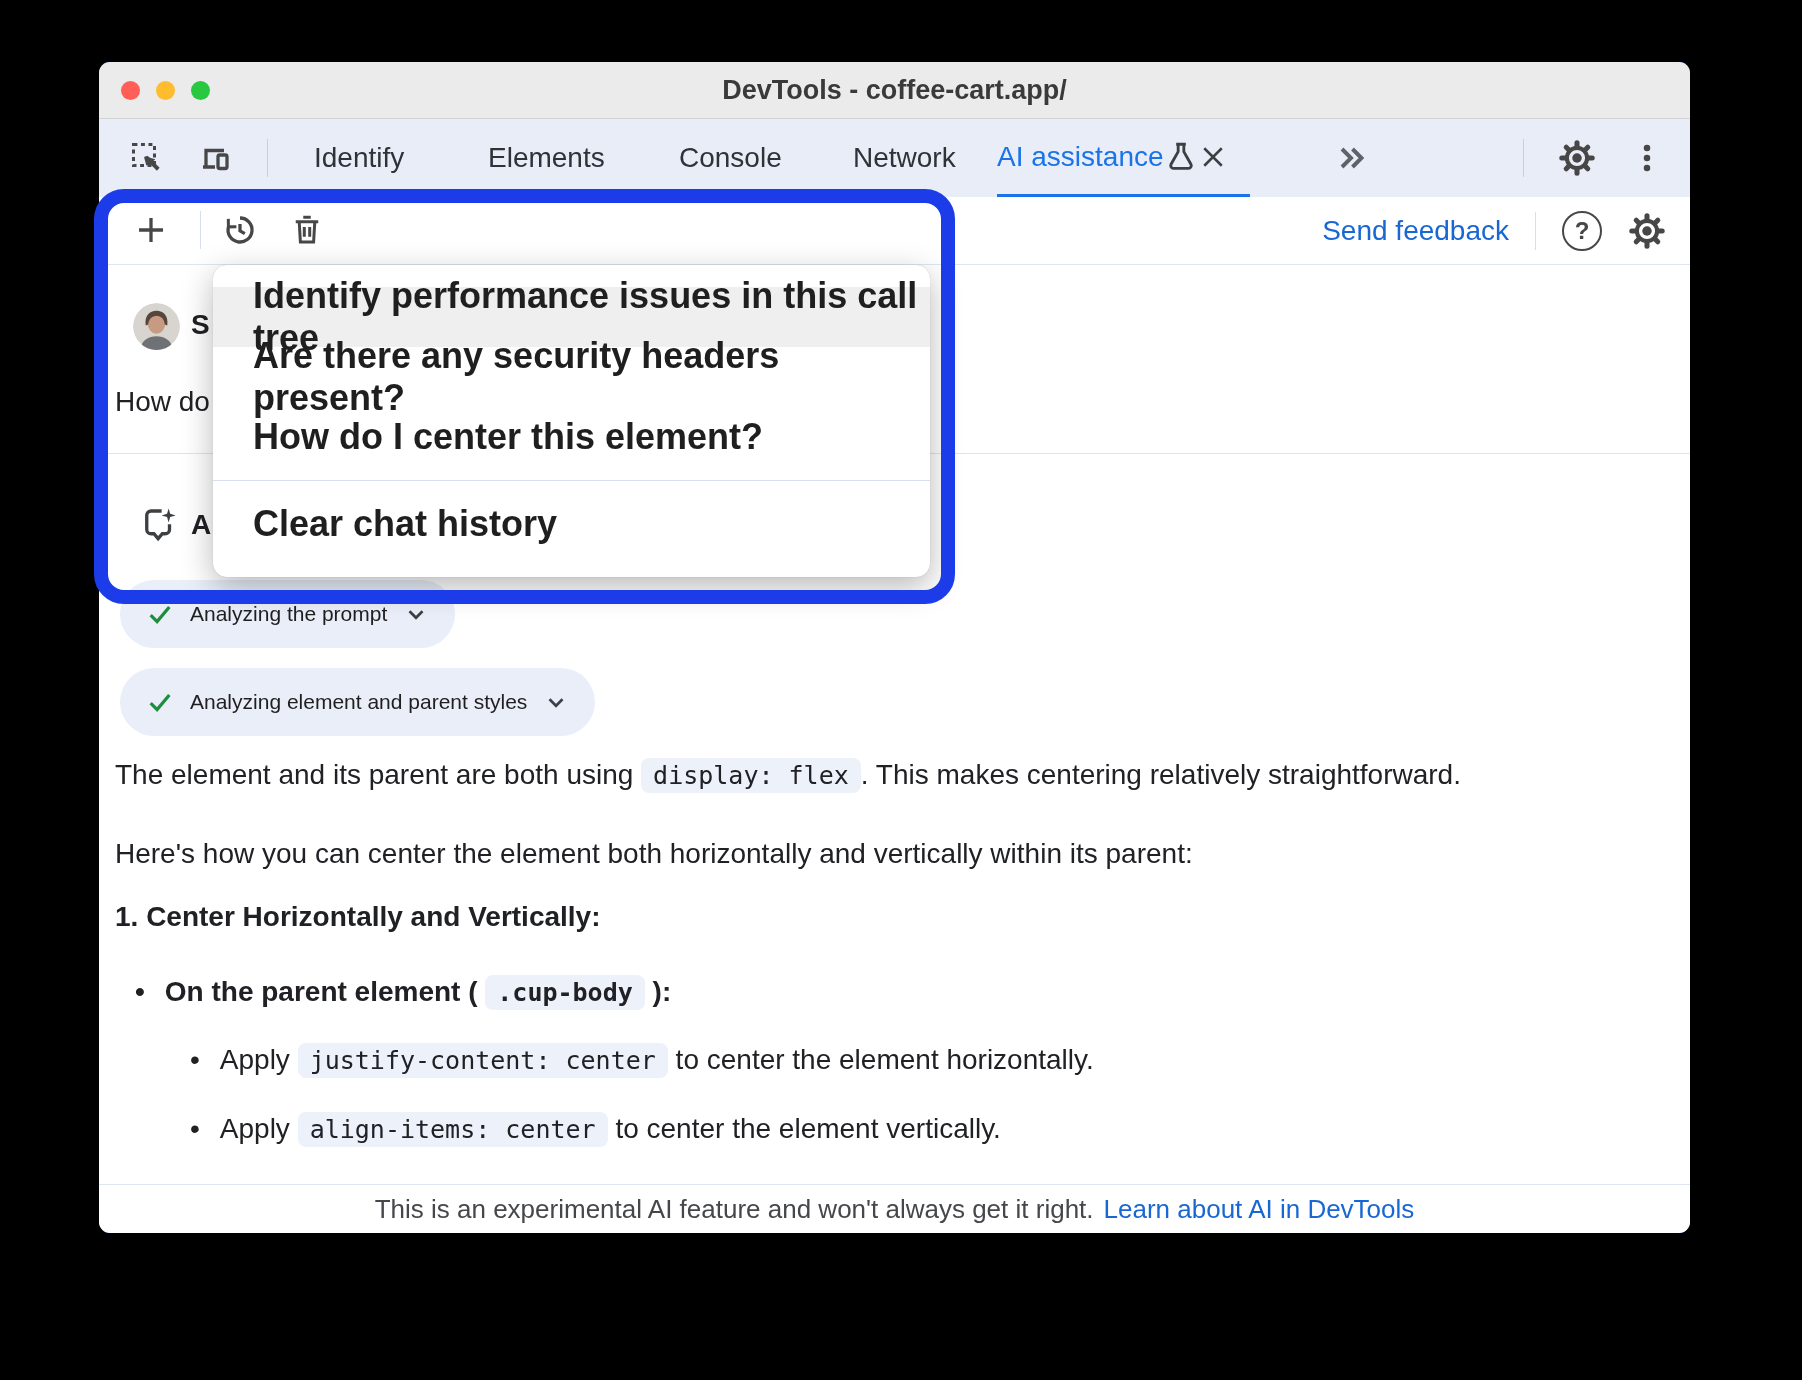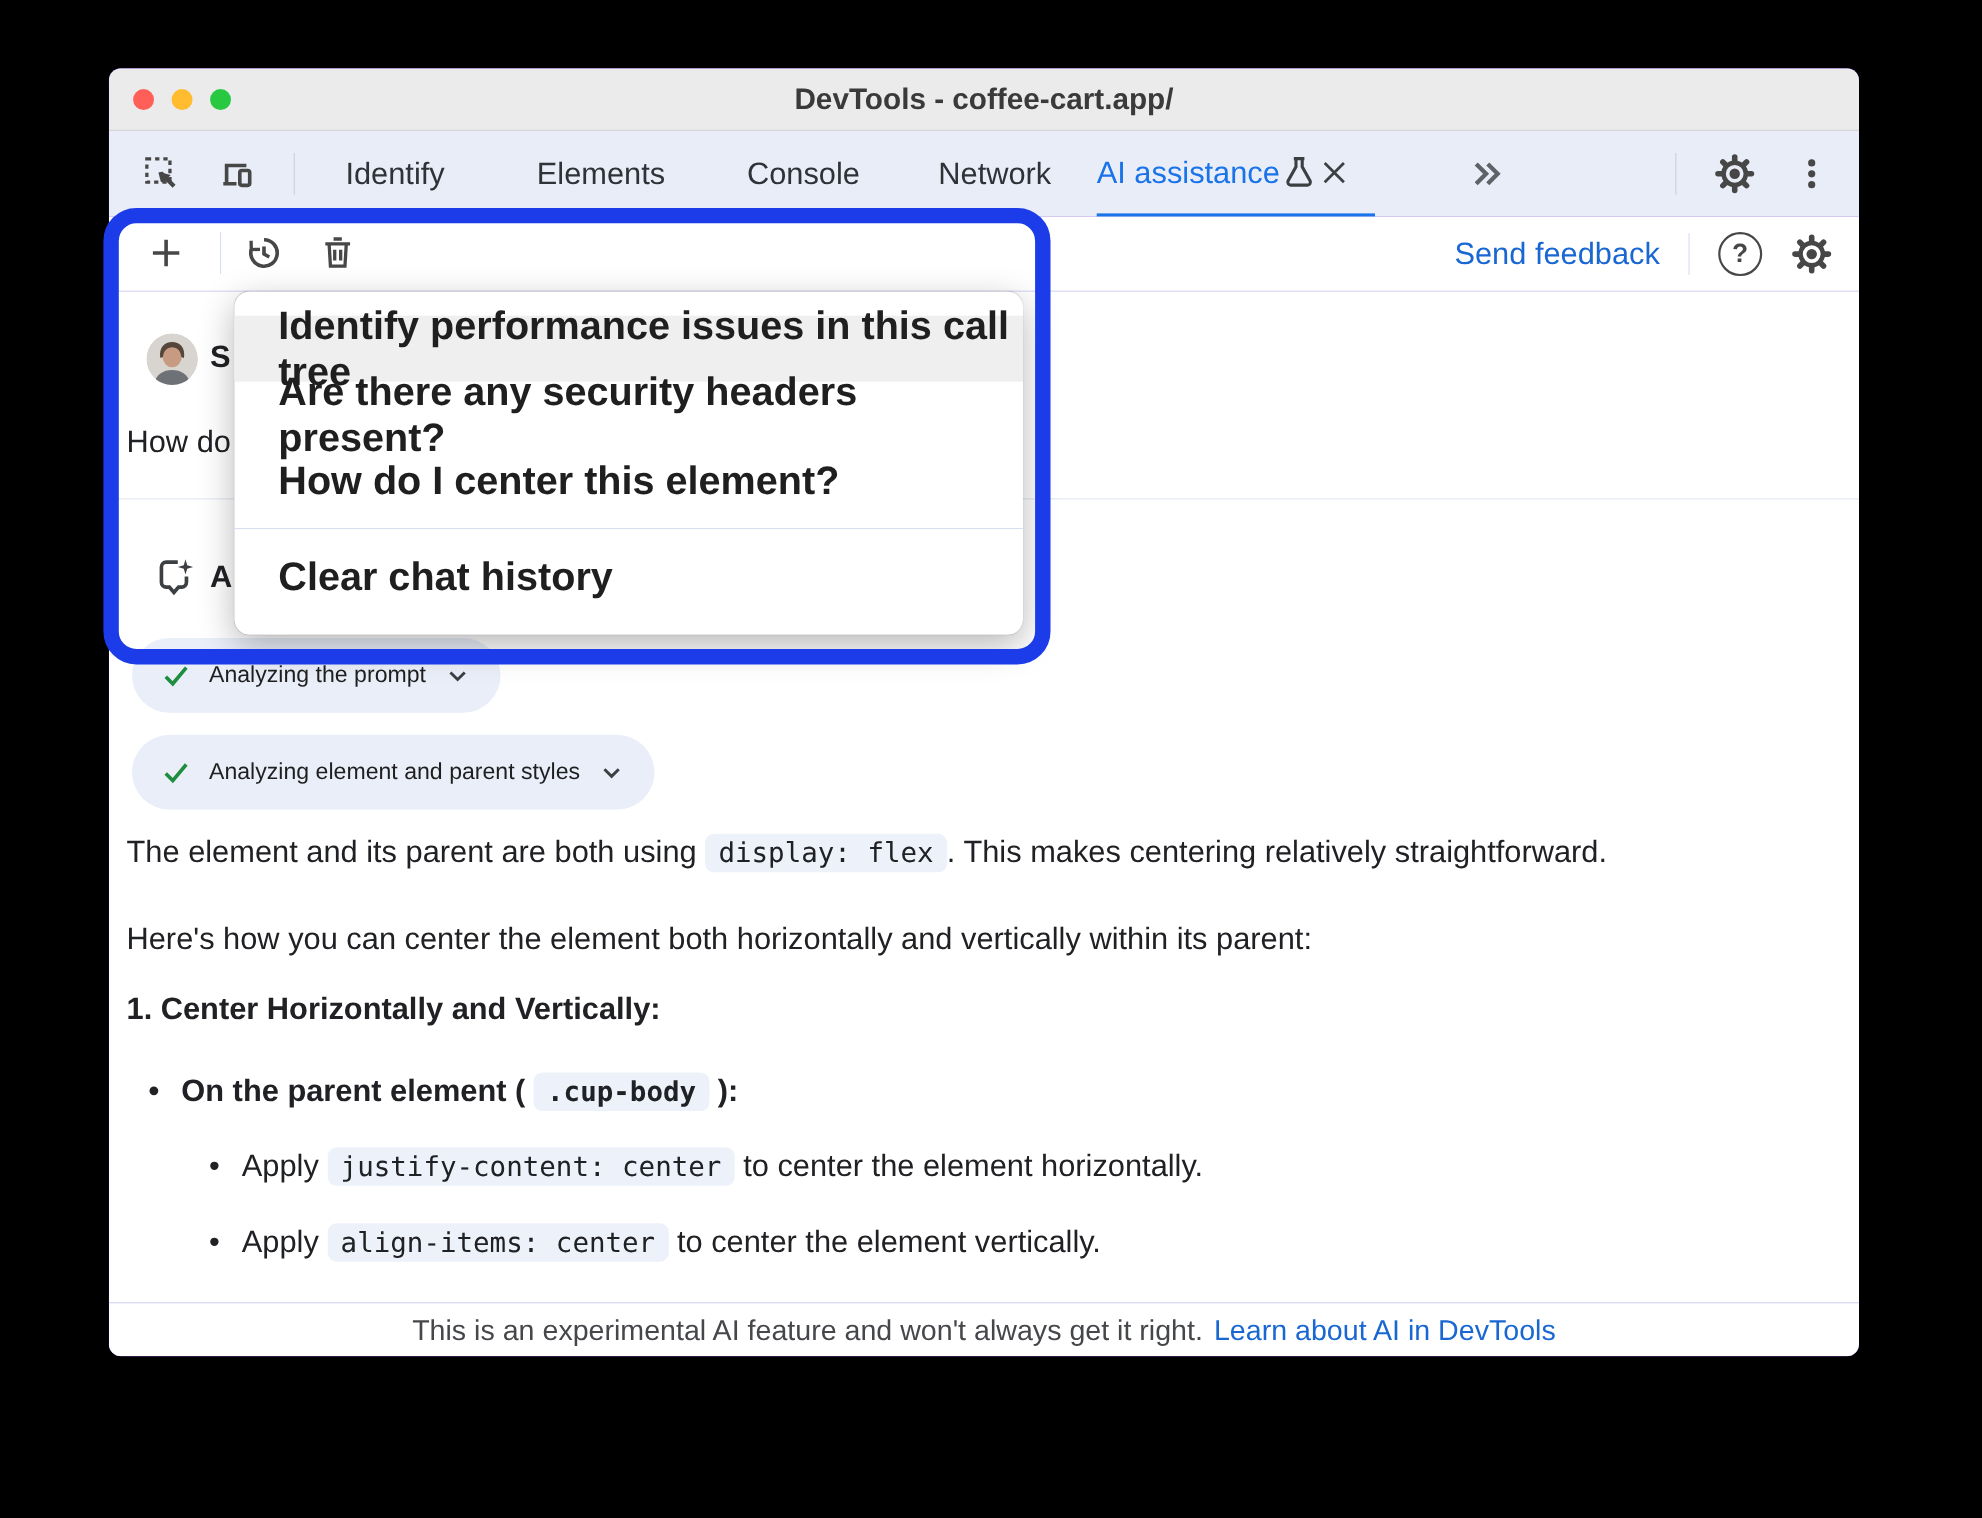--- a/index.html
+++ b/index.html
@@ -1,19 +1,19 @@
 <!DOCTYPE html>
 <html><head>
 <meta charset="utf-8">
 <style>
   html,body{margin:0;padding:0;background:#000;}
   body{width:1802px;height:1380px;position:relative;overflow:hidden;
        font-family:"Liberation Sans",sans-serif;color:#202124;}
   .window{position:absolute;left:99px;top:62px;width:1591px;height:1171px;
-          background:#6d28d9;border-radius:11px;overflow:hidden;
+          background:#3b82f6;border-radius:11px;overflow:hidden;
           box-shadow:0 24px 70px rgba(0,0,0,.6);}
   
   .titlebar{height:56px;background:#ebebeb;border-bottom:1px solid #d2d2d2;
             position:relative;display:flex;align-items:center;justify-content:center;}
   .traffic{position:absolute;left:22px;top:19px;display:flex;gap:16px;}
   .light{width:19px;height:19px;border-radius:50%;}
   .light.red{background:#ff5f57;}.light.yellow{background:#febc2e;}.light.green{background:#28c840;}
   .win-title{font-size:27px;font-weight:bold;color:#3a3a3a;}
   
   .tabstrip{height:78px;background:#e9edf8;position:relative;}

